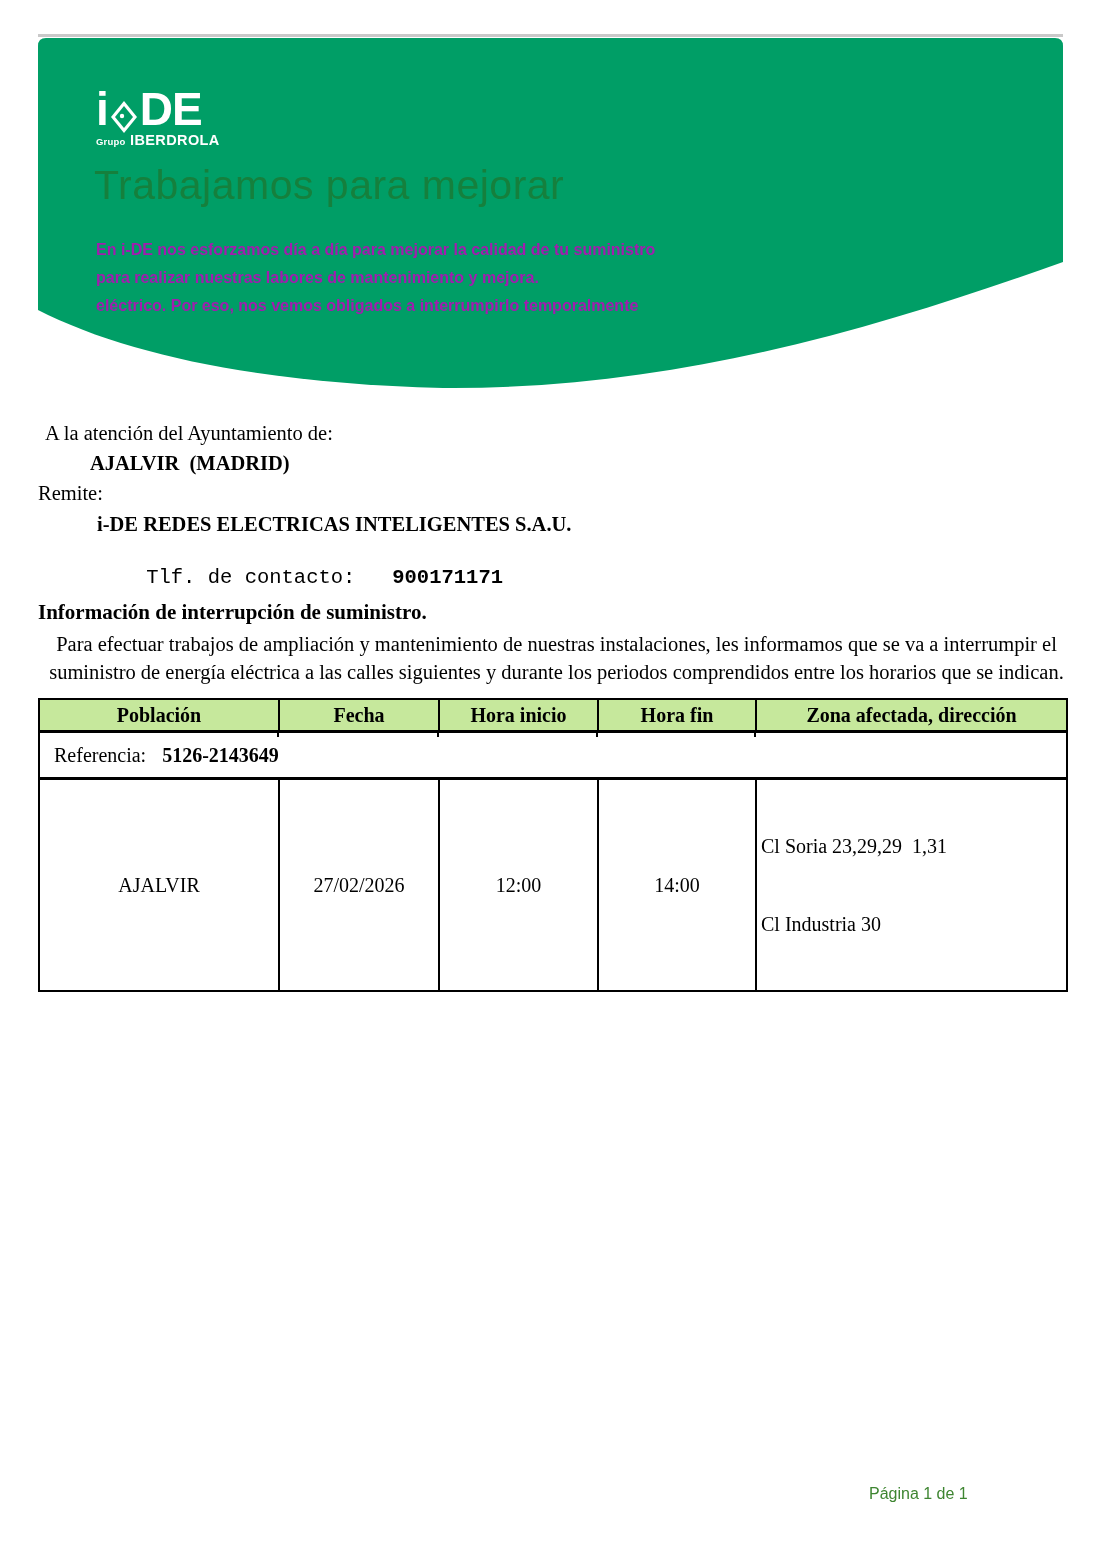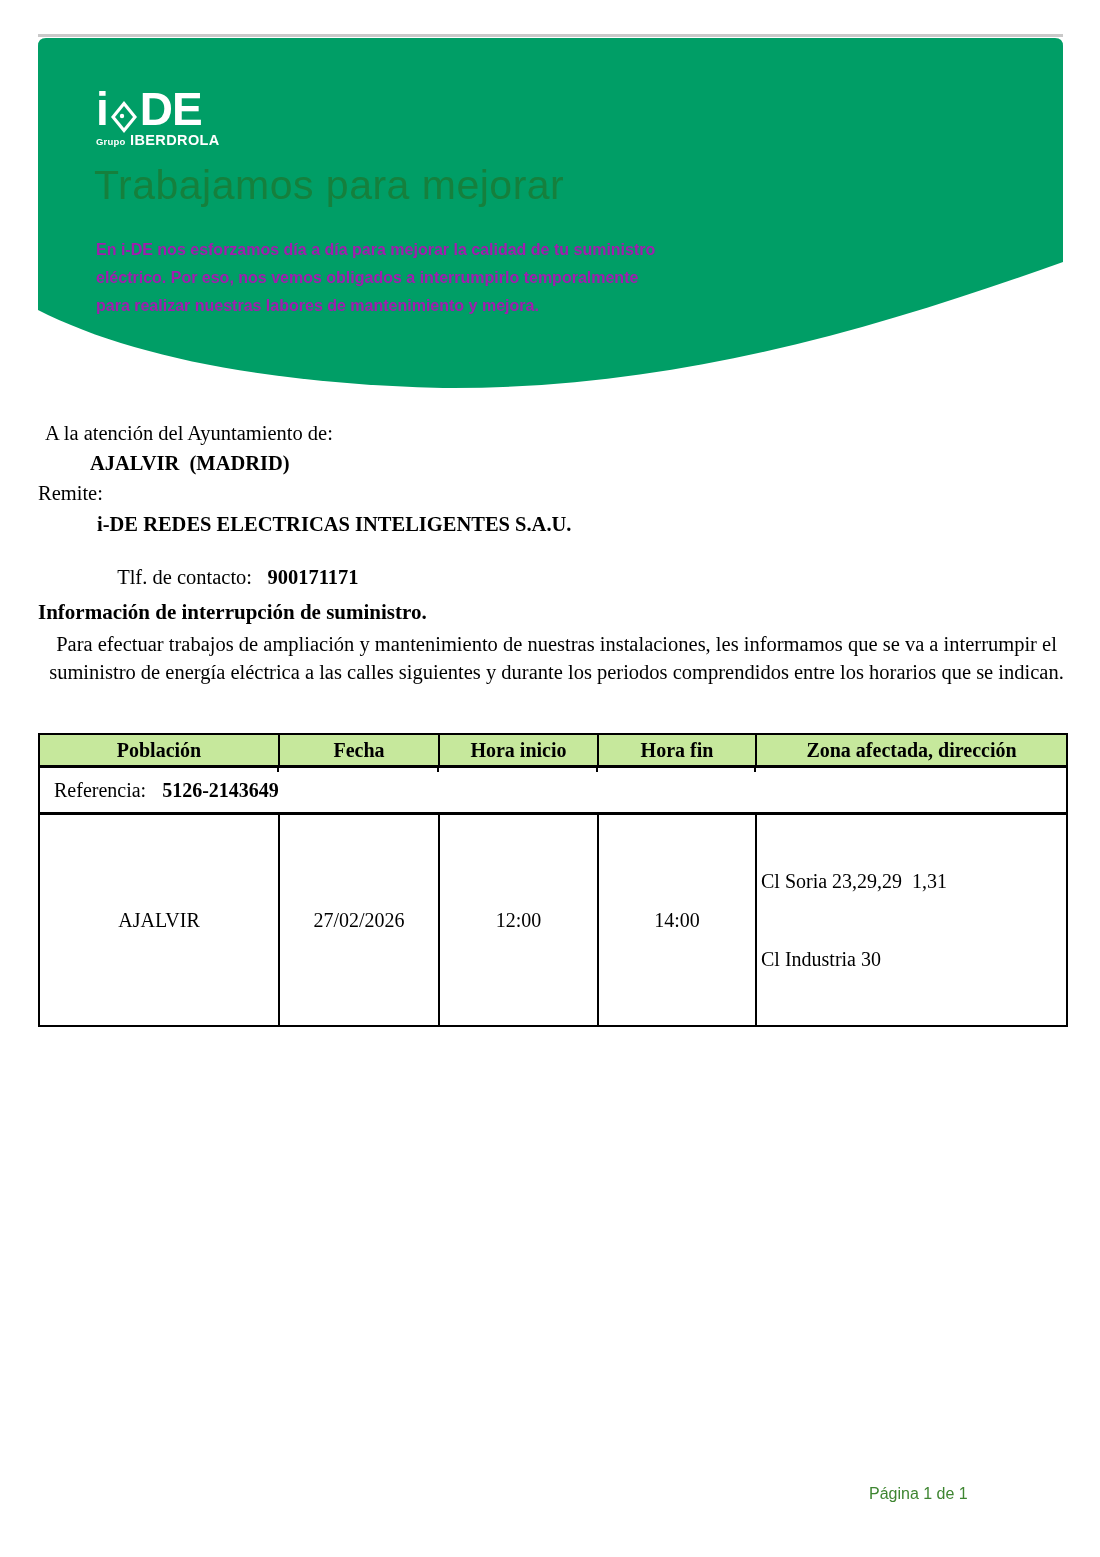--- a/index.html
+++ b/index.html
@@ -27,21 +27,21 @@
     position:absolute;left:58px;top:202px;
     font-size:16px;font-weight:bold;color:#a21caf;line-height:28px;white-space:nowrap;
   }
   
   .line{position:absolute;font-size:20.5px;white-space:pre;}
   .b{font-weight:bold;}
   
   .info-heading{position:absolute;left:38px;top:600px;font-size:21px;font-weight:bold;}
   .info-paragraph{position:absolute;left:38px;top:631px;width:1037px;font-size:20.5px;line-height:27.5px;text-align:center;}
   
-  .tbl-wrap{position:absolute;left:38px;top:733px;width:816px;}
+  .tbl-wrap{position:absolute;left:38px;top:698px;width:816px;}
   table.outage{border-collapse:collapse;width:1028px;table-layout:fixed;}
   table.outage th, table.outage td{border:2px solid #000;font-family:"Liberation Serif", serif;}
   table.outage th{
     background:#c6e89c;font-size:20px;font-weight:bold;text-align:center;
     height:28px;padding:1px 2px;border-bottom:3.5px solid #000;
   }
   tr.ref-row td{
     height:44px;padding:0 0 0 14px;font-size:20px;vertical-align:middle;
     border-bottom:3.5px solid #000;
   }
@@ -81,31 +81,31 @@
           <span class="logo-de">DE</span>
         </div>
         <div class="logo-group">
           <span class="logo-grupo">Grupo</span>
           <span class="logo-iberdrola">IBERDROLA</span>
         </div>
       </div>
       <h1 class="hero-title">Trabajamos para mejorar</h1>
       <div class="hero-desc">
         <div>En i-DE nos esforzamos día a día para mejorar la calidad de tu suministro</div>
+        <div>para realizar nuestras labores de mantenimiento y mejora.</div>
         <div>eléctrico. Por eso, nos vemos obligados a interrumpirlo temporalmente</div>
-        <div>para realizar nuestras labores de mantenimiento y mejora.</div>
       </div>
     </div>
   </div>
 
   <div class="line" style="left:45px;top:422px;">A la atención del Ayuntamiento de:</div>
   <div class="line b" style="left:90px;top:452px;">AJALVIR  (MADRID)</div>
   <div class="line" style="left:38px;top:482px;">Remite:</div>
   <div class="line b" style="left:97px;top:513px;">i-DE REDES ELECTRICAS INTELIGENTES S.A.U.</div>
-  <div class="line" style="left:97px;top:543px;">
+  <div class="line" style="left:97px;top:543px;font-family:Liberation Mono, monospace;">
     <span>Tlf. de contacto:</span><span>   </span><span class="b">900171171</span>
   </div>
 
   <div class="info-heading">Información de interrupción de suministro.</div>
   <div class="info-paragraph">Para efectuar trabajos de ampliación y mantenimiento de nuestras instalaciones, les informamos que se va a interrumpir el suministro de energía eléctrica a las calles siguientes y durante los periodos comprendidos entre los horarios que se indican.</div>
 
   <div class="tbl-wrap">
     <table class="outage">
       <colgroup>
         <col style="width:240px">

